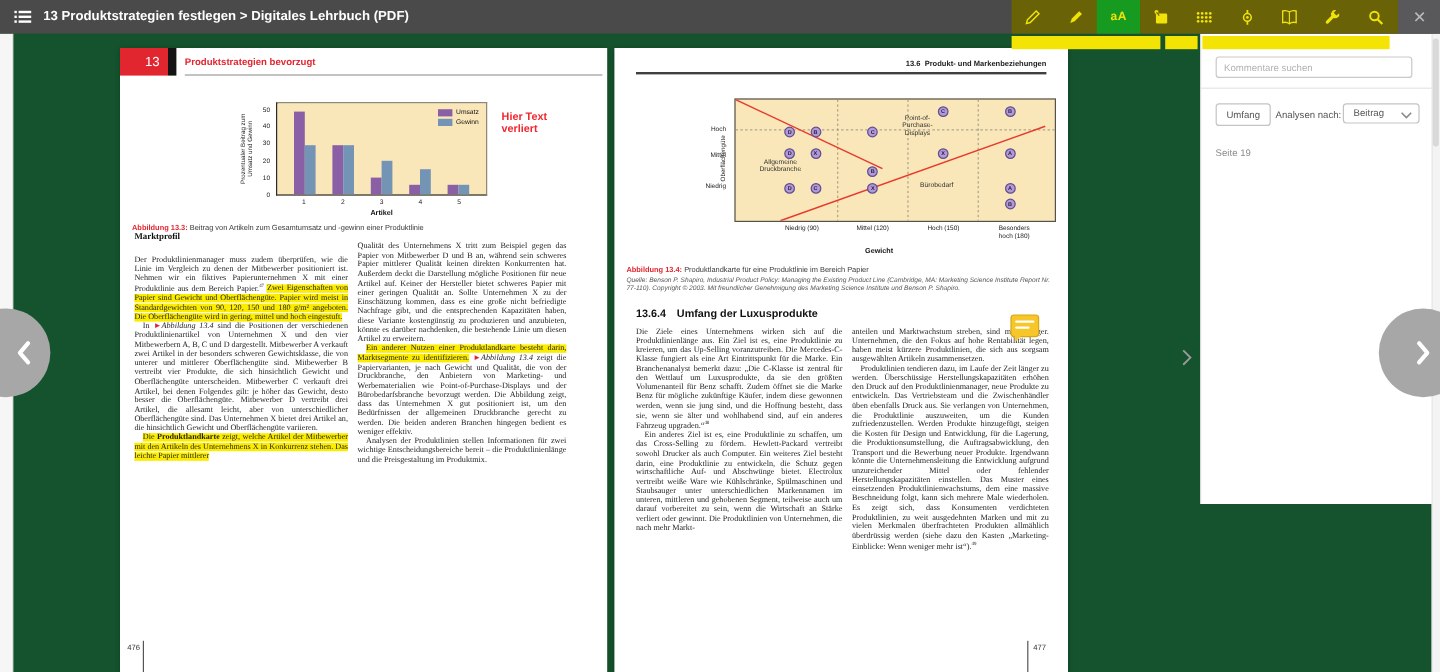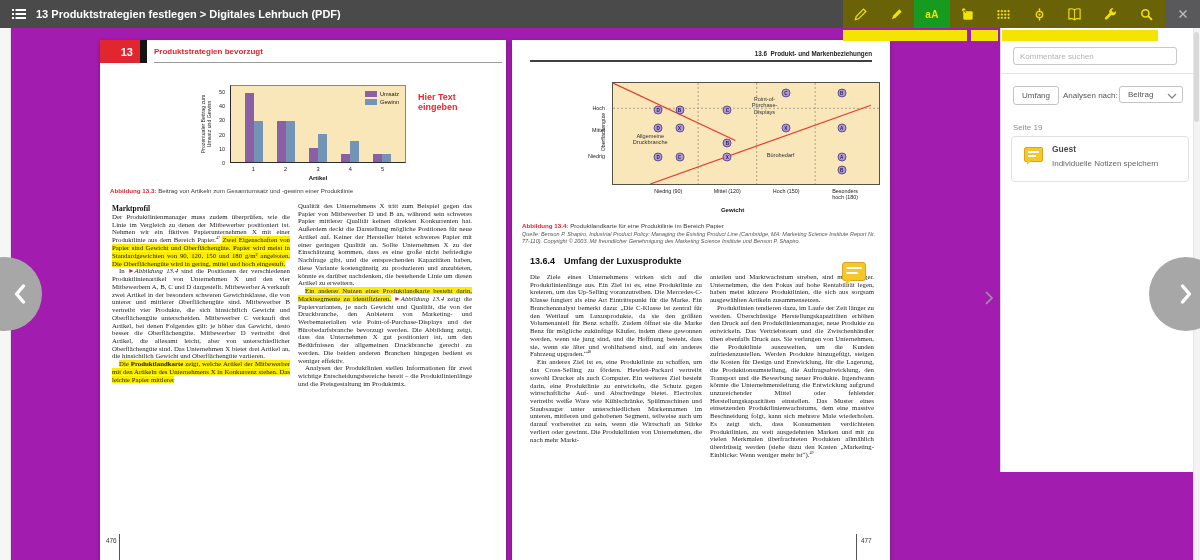--- a/index.html
+++ b/index.html
@@ -1,37 +1,37 @@
 <!DOCTYPE html>
 <html><head>
 <meta charset="utf-8">
 <style>
   html,body{margin:0;padding:0;background:#ececec;font-family:"Liberation Sans",sans-serif;}
-  #app{position:relative;width:1200px;height:560px;overflow:hidden;background:#a21caf;}
+  #app{position:relative;width:1200px;height:560px;overflow:hidden;background:#14532d;}
 
   
   .topbar{position:absolute;left:0;top:0;width:1200px;height:28px;background:#4a4a4a;z-index:30;}
   .tocbtn{position:absolute;left:6px;top:0;width:26px;height:28px;display:flex;align-items:center;justify-content:center;cursor:pointer;}
   .toptitle{position:absolute;left:36px;top:0;height:28px;line-height:28px;color:#fff;font-size:11px;font-weight:bold;white-space:nowrap;}
   .toolbar{position:absolute;left:843px;top:0;width:322px;height:28px;background:#6a6207;display:flex;z-index:31;}
   .tool{width:35.7px;height:28px;display:flex;align-items:center;justify-content:center;cursor:pointer;}
   .tool.active{background:#169a1f;}
   .tool .aA{color:#f0e308;font-size:10px;font-weight:bold;letter-spacing:0.5px;}
   .closebtn{position:absolute;left:1165px;top:0;width:35px;height:28px;background:#59595b;display:flex;align-items:center;justify-content:center;cursor:pointer;z-index:31;}
   .hlstrip{position:absolute;top:30px;height:11px;background:#f3e403;z-index:25;}
   .hs1{left:843px;width:124px;} .hs2{left:971px;width:27px;} .hs3{left:1002px;width:156px;}
 
   .leftstrip{position:absolute;left:0;top:28px;width:10px;height:532px;background:#f6f6f6;border-right:1px solid #e2e2e2;}
 
   
   .page{position:absolute;top:40px;background:#fff;box-shadow:0 1px 4px rgba(0,0,0,.28);}
   .page-left{left:100px;width:406px;height:524px;}
   .page-right{left:512px;width:378px;height:524px;}
 
-  .chap-red{position:absolute;left:0;top:0;width:40px;height:23px;background:#e22630;color:#fff;font-size:11px;font-weight:bold;display:flex;align-items:center;justify-content:flex-end;padding-right:7px;box-sizing:border-box;}
+  .chap-red{position:absolute;left:0;top:0;width:40px;height:23px;background:#e22630;color:#fff;font-size:11px;font-weight:normal;display:flex;align-items:center;justify-content:flex-end;padding-right:7px;box-sizing:border-box;}
   .chap-black{position:absolute;left:40px;top:0;width:7px;height:23px;background:#141414;}
   .chap-title{position:absolute;left:54px;top:7px;color:#e22630;font-size:8px;font-weight:bold;}
   .chap-rule{position:absolute;left:54px;top:22px;width:348px;height:1px;background:#9c9c9c;}
 
   
   .ylab133{position:absolute;left:100px;top:45px;width:14px;height:78px;}
   .ylab133 span{position:absolute;left:-31px;top:33px;width:76px;transform:rotate(-90deg);font-size:5.2px;color:#222;text-align:center;line-height:1.15;display:block;}
   .yticks133{position:absolute;left:114px;top:45px;width:13px;height:78px;}
   .yticks133 span{position:absolute;right:2px;font-size:5.4px;color:#222;transform:translateY(50%);}
   .plot133{position:absolute;left:130px;top:45px;width:176px;height:78px;background:#f9e7ba;border:1px solid #8b897b;border-left:1.5px solid #2b2b2b;border-bottom:1.5px solid #2b2b2b;box-sizing:border-box;display:flex;align-items:flex-end;justify-content:space-evenly;}
@@ -43,21 +43,21 @@
   .lgrow span:last-child{font-size:5.6px;color:#111;}
   .xticks133{position:absolute;left:130px;top:126px;width:176px;display:flex;justify-content:space-evenly;}
   .xticks133 span{font-size:5.6px;color:#222;width:18px;text-align:center;}
   .xlab133{position:absolute;left:130px;top:135px;width:176px;text-align:center;font-size:6px;font-weight:bold;color:#111;}
 
   .caption{font-size:6.2px;color:#3a3a3a;line-height:1.25;}
   .cap133{position:absolute;left:10px;top:147px;width:386px;}
   .cap-red{color:#e22630;font-weight:bold;}
   .annot-red{position:absolute;left:318px;top:52px;width:54px;color:#f0272e;font-size:9px;font-weight:bold;line-height:1.15;}
 
-  .colhead{position:absolute;left:12px;top:164px;font-family:"Liberation Serif",serif;font-weight:bold;font-size:7.4px;color:#111;}
+  .colhead{position:absolute;left:12px;top:152px;font-family:"Liberation Serif",serif;font-weight:bold;font-size:7.4px;color:#111;}
   .col{position:absolute;font-family:"Liberation Serif",serif;font-size:6.8px;line-height:1.14;color:#1d1d1d;}
   .bp{margin:0;text-align:justify;}
   .bp.ind{text-indent:7px;}
   .hl{background:#fcec00;}
   .b{font-weight:bold;} .i{font-style:italic;} .rd{color:#e22630;}
   .sup{font-size:60%;vertical-align:super;}
   .lp-col1{left:12px;top:173px;width:178px;}
   .lp-col2{left:198px;top:162px;width:174px;}
 
   .pn{position:absolute;font-size:6.4px;color:#333;}
@@ -86,21 +86,21 @@
   .rp-col2{left:198px;top:233px;width:164px;}
 
   
   .bubble{position:absolute;background:#f7c628;border:1px solid #d8a71c;border-radius:3px;z-index:5;cursor:pointer;}
   .bubble .ln{position:absolute;left:3px;right:3px;height:2px;background:#fff;border-radius:1px;}
   .bubble:after{content:"";position:absolute;left:3px;bottom:-5px;border:3px solid transparent;border-top-color:#f7c628;border-left-color:#f7c628;}
   .pagebubble{left:330px;top:222px;width:22px;height:17px;}
   .pagebubble .l1{top:4px;} .pagebubble .l2{top:9px;right:7px;}
 
   
-  .sidebar{position:absolute;left:1000px;top:28px;width:200px;height:444px;background:#fff;border-left:1px solid #d8d8d8;box-sizing:border-box;z-index:10;}
+  .sidebar{position:absolute;left:1000px;top:28px;width:200px;height:392px;background:#fff;border-left:1px solid #d8d8d8;box-sizing:border-box;z-index:10;}
   .search-input{position:absolute;left:12px;top:19px;width:150px;height:16px;border:1px solid #c9c9c9;border-radius:3px;font-size:8px;color:#555;padding:0 6px;font-family:"Liberation Sans",sans-serif;box-sizing:content-box;outline:none;}
   .search-input::placeholder{color:#b2b2b2;}
   .sb-div{position:absolute;left:0;top:45px;width:200px;height:1px;background:#e4e4e4;}
   .filterbtn{position:absolute;left:12px;top:58px;width:44px;height:17px;border:1px solid #c4c4c4;border-radius:3px;background:#fff;font-size:8px;color:#555;display:flex;align-items:center;justify-content:center;cursor:pointer;}
   .sortlab{position:absolute;left:62px;top:63px;font-size:8px;color:#555;}
   .sortsel{position:absolute;left:118px;top:58px;width:64px;height:17px;border:1px solid #c4c4c4;border-radius:3px;background:#fff;font-size:8px;color:#555;display:flex;align-items:center;padding-left:8px;box-sizing:border-box;cursor:pointer;}
   .sortsel svg{position:absolute;right:5px;top:6px;}
   .seitelab{position:absolute;left:12px;top:95px;font-size:8px;color:#8c8c8c;}
   .comcard{position:absolute;left:10px;top:108px;width:176px;height:44px;border:1px solid #e2e2e2;border-radius:4px;background:#fff;cursor:pointer;}
   .cardicon{position:absolute;left:12px;top:10px;width:17px;height:13px;background:#f7c628;border:1px solid #d8a71c;border-radius:2px;}
@@ -269,21 +269,21 @@
         <span>1</span>
         <span>2</span>
         <span>3</span>
         <span>4</span>
         <span>5</span>
       </div>
     <div class="xlab133">Artikel</div>
 
     <div class="caption cap133"><span class="cap-red">Abbildung 13.3:</span><span> Beitrag von Artikeln zum Gesamtumsatz und -gewinn einer Produktlinie</span></div>
 
-    <div class="annot-red">Hier Text eingeben</div>
+    <div class="annot-red">Hier Text verliert</div>
 
     <div class="colhead">Marktprofil</div>
     <div class="col lp-col1">
         <p class="bp"><span>Der Produktlinienmanager muss zudem überprüfen, wie die Linie im Vergleich zu denen der Mitbewerber positioniert ist. Nehmen wir ein fiktives Papierunternehmen X mit einer Produktlinie aus dem Bereich Papier.</span><span class="sup">47</span><span> </span><span class="hl">Zwei Eigenschaften von Papier sind Gewicht und Oberflächengüte. Papier wird meist in Standardgewichten von 90, 120, 150 und 180 g/m² angeboten. Die Oberflächengüte wird in gering, mittel und hoch eingestuft.</span></p>
         <p class="bp ind"><span>In </span><span class="rd">►</span><span class="i">Abbildung 13.4</span><span> sind die Positionen der verschiedenen Produktlinienartikel von Unternehmen X und den vier Mitbewerbern A, B, C und D dargestellt. Mitbewerber A verkauft zwei Artikel in der besonders schweren Gewichtsklasse, die von unterer und mittlerer Oberflächengüte sind. Mitbewerber B vertreibt vier Produkte, die sich hinsichtlich Gewicht und Oberflächengüte unterscheiden. Mitbewerber C verkauft drei Artikel, bei denen Folgendes gilt: je höher das Gewicht, desto besser die Oberflächengüte. Mitbewerber D vertreibt drei Artikel, die allesamt leicht, aber von unterschiedlicher Oberflächengüte sind. Das Unternehmen X bietet drei Artikel an, die hinsichtlich Gewicht und Oberflächengüte variieren.</span></p>
         <p class="bp ind"><span class="hl">Die </span><span class="hl b">Produktlandkarte</span><span class="hl"> zeigt, welche Artikel der Mitbewerber mit den Artikeln des Unternehmens X in Konkurrenz stehen. Das leichte Papier mittlerer</span></p>
       </div>
     <div class="col lp-col2">
         <p class="bp"><span>Qualität des Unternehmens X tritt zum Beispiel gegen das Papier von Mitbewerber D und B an, während sein schweres Papier mittlerer Qualität keinen direkten Konkurrenten hat. Außerdem deckt die Darstellung mögliche Positionen für neue Artikel auf. Keiner der Hersteller bietet schweres Papier mit einer geringen Qualität an. Sollte Unternehmen X zu der Einschätzung kommen, dass es eine große nicht befriedigte Nachfrage gibt, und die entsprechenden Kapazitäten haben, diese Variante kostengünstig zu produzieren und anzubieten, könnte es darüber nachdenken, die bestehende Linie um diesen Artikel zu erweitern.</span></p>
         <p class="bp ind"><span class="hl">Ein anderer Nutzen einer Produktlandkarte besteht darin, Marktsegmente zu identifizieren.</span><span> </span><span class="rd">►</span><span class="i">Abbildung 13.4</span><span> zeigt die Papiervarianten, je nach Gewicht und Qualität, die von der Druckbranche, den Anbietern von Marketing- und Werbematerialien wie Point-of-Purchase-Displays und der Bürobedarfsbranche bevorzugt werden. Die Abbildung zeigt, dass das Unternehmen X gut positioniert ist, um den Bedürfnissen der allgemeinen Druckbranche gerecht zu werden. Die beiden anderen Branchen hingegen bedient es weniger effektiv.</span></p>
@@ -377,28 +377,20 @@
     <div class="sb-div"></div>
     <div class="filterbtn">Umfang</div>
     <div class="sortlab">Analysen nach:</div>
     <div class="sortsel">
       <span>Beitrag</span>
       <svg width="10" height="7" viewBox="0 0 10 7">
           <polyline points="1,1 5,5 9,1" fill="none" stroke="#888" stroke-width="1.3"></polyline>
         </svg>
     </div>
     <div class="seitelab">Seite 19</div>
-    <div class="comcard">
-      <div class="cardicon">
-          <span class="ln l1"></span>
-          <span class="ln l2"></span>
-        </div>
-      <div class="cardname">Guest</div>
-      <div class="cardsub">Individuelle Notizen speichern</div>
-    </div>
   </div>
   <div class="scrolltrack"></div>
   <div class="scrollthumb"></div>
 
   <div class="navcircle nav-left">
     <svg width="16" height="24" viewBox="0 0 14 20">
         <polyline points="10,3 4,10 10,17" fill="none" stroke="#fff" stroke-width="3" stroke-linecap="round" stroke-linejoin="round"></polyline>
       </svg>
   </div>
   <div class="navcircle nav-right">

